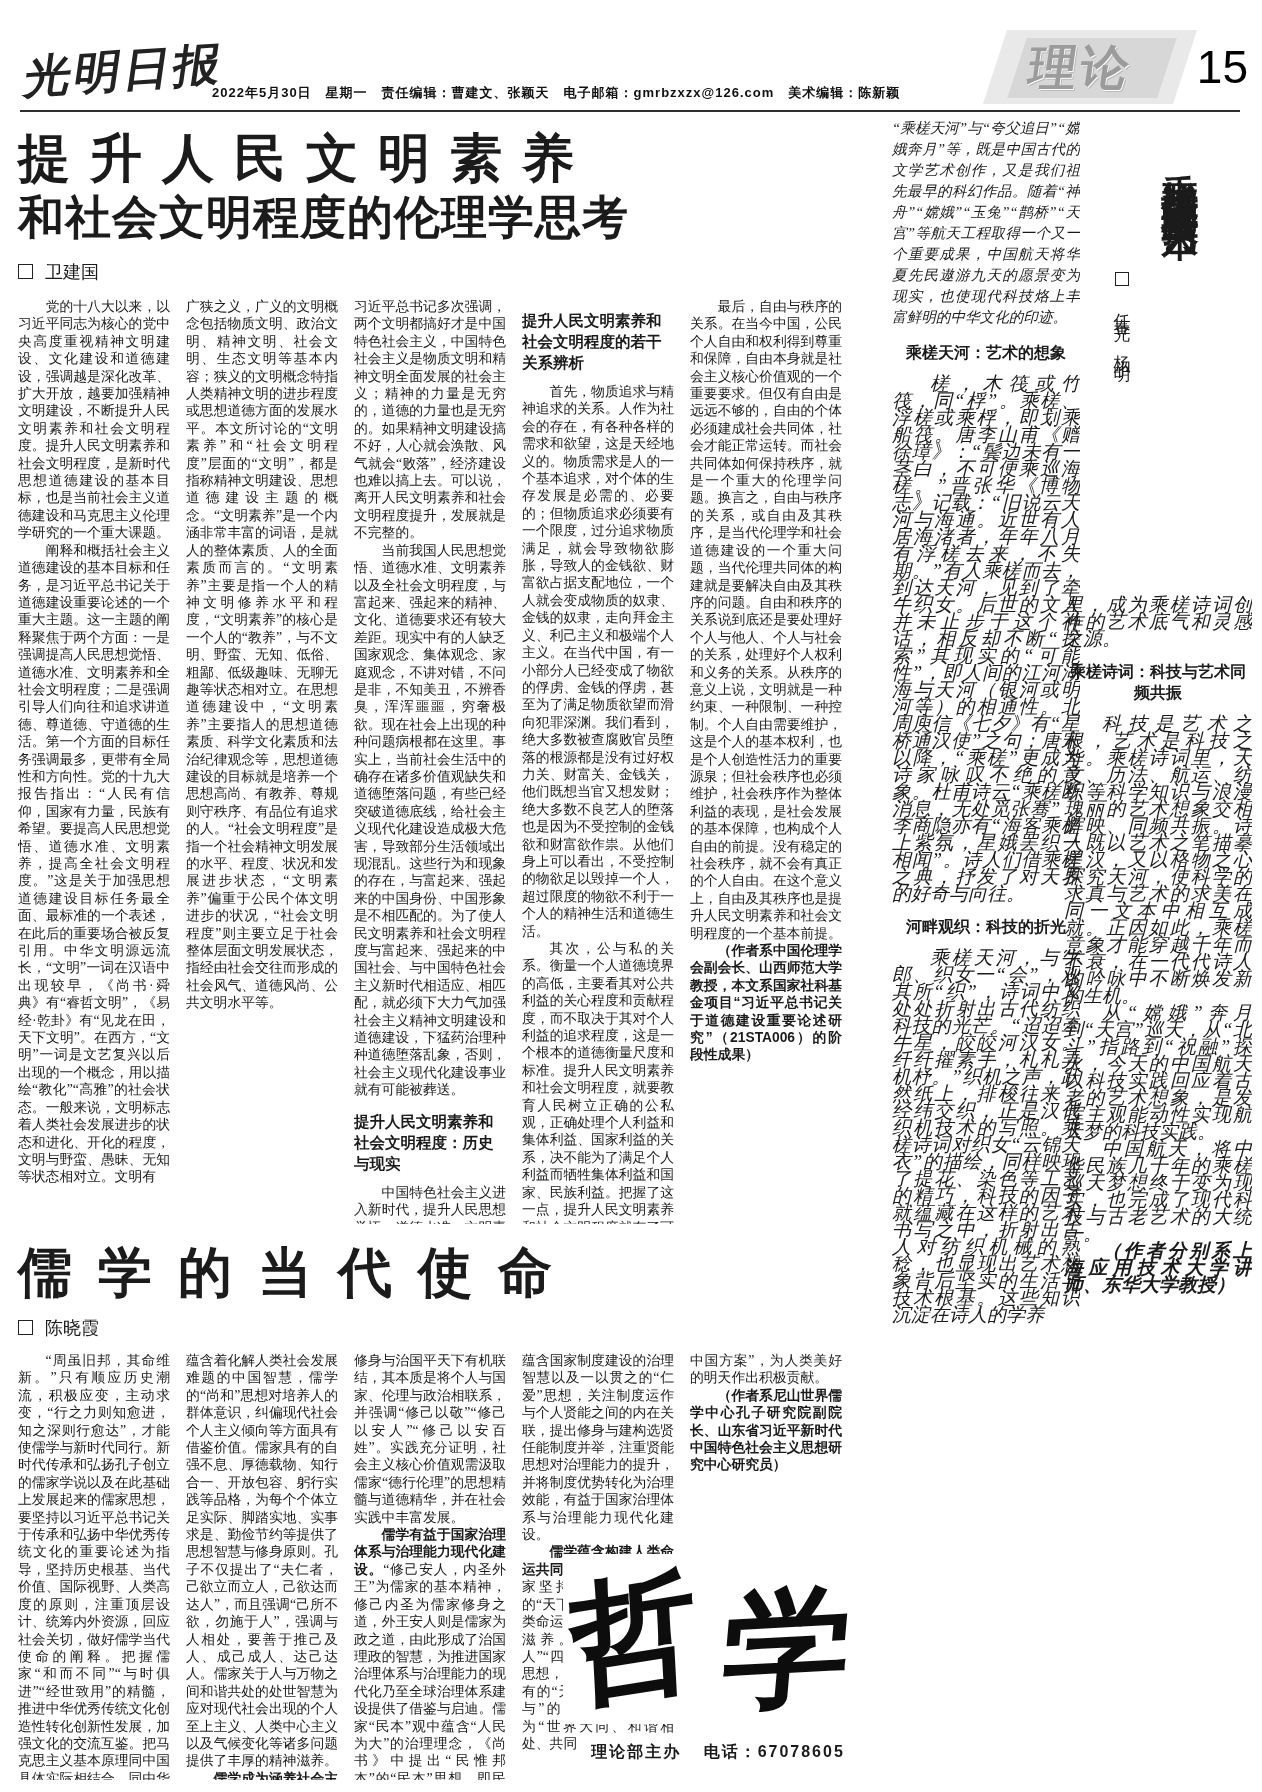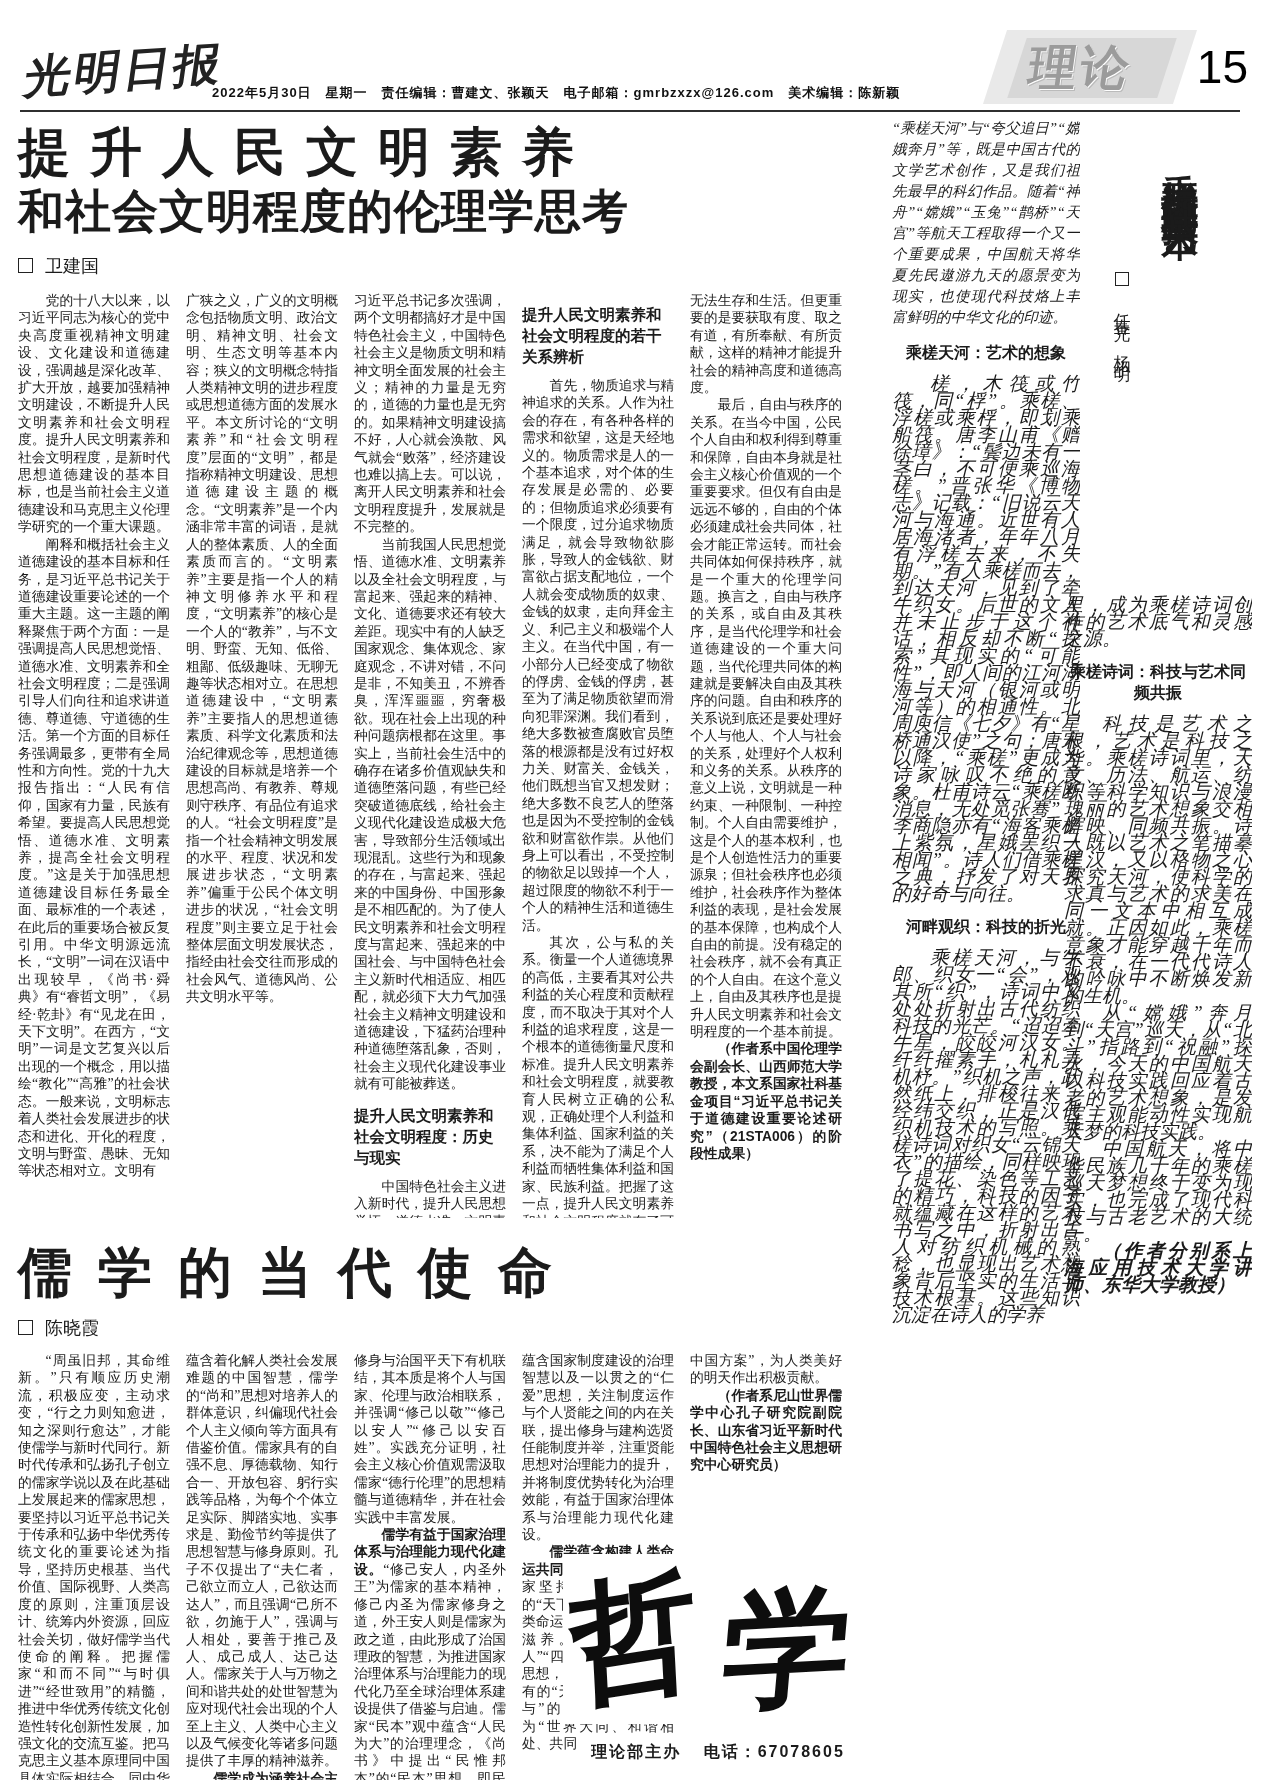--- a/index.html
+++ b/index.html
@@ -28,21 +28,21 @@
   .para b{font-family:"Liberation Sans",sans-serif;font-weight:700;}
   .para.note{font-family:"Liberation Sans",sans-serif;font-weight:700;}
   .sub{font-family:"Liberation Sans",sans-serif;font-weight:700;font-size:15.5px;
        line-height:21px;margin:12px 0 10px 0;text-align:left;}
   .cols{display:flex;gap:16px;}
   .col{width:152px;height:100%;overflow:hidden;flex:0 0 152px;}
   .byline{font-size:18px;margin-top:14px;}
   .byline .sq{display:inline-block;width:13px;height:13px;border:1.6px solid #222;
        vertical-align:-1px;margin-right:12px;}
   
-  .main-article{position:absolute;left:18px;top:122px;width:824px;height:1098px;}
+  .main-article{position:absolute;left:18px;top:128px;width:824px;height:1098px;}
   .main-article .hl1{font-size:52px;font-weight:700;letter-spacing:20px;line-height:60px;
        white-space:nowrap;font-family:"DejaVu Serif",serif;}
   .main-article .hl2{font-size:46px;font-weight:700;letter-spacing:1px;line-height:58px;
        white-space:nowrap;font-family:"DejaVu Serif",serif;}
   .main-article .cols{margin-top:14px;height:926px;}
   
   .ruxue-article{position:absolute;left:18px;top:1242px;width:824px;height:546px;}
   .ruxue-article .hl{font-size:54px;font-weight:700;letter-spacing:26px;line-height:60px;
        white-space:nowrap;font-family:"DejaVu Serif",serif;}
   .ruxue-article .cols{margin-top:12px;height:428px;}
@@ -107,21 +107,20 @@
           <p class="para">当前我国人民思想觉悟、道德水准、文明素养以及全社会文明程度，与富起来、强起来的精神、文化、道德要求还有较大差距。现实中有的人缺乏国家观念、集体观念、家庭观念，不讲对错，不问是非，不知美丑，不辨香臭，浑浑噩噩，穷奢极欲。现在社会上出现的种种问题病根都在这里。事实上，当前社会生活中的确存在诸多价值观缺失和道德堕落问题，有些已经突破道德底线，给社会主义现代化建设造成极大危害，导致部分生活领域出现混乱。这些行为和现象的存在，与富起来、强起来的中国身份、中国形象是不相匹配的。为了使人民文明素养和社会文明程度与富起来、强起来的中国社会、与中国特色社会主义新时代相适应、相匹配，就必须下大力气加强社会主义精神文明建设和道德建设，下猛药治理种种道德堕落乱象，否则，社会主义现代化建设事业就有可能被葬送。</p>
           <h3 class="sub">提升人民文明素养和社会文明程度：历史与现实</h3>
           <p class="para">中国特色社会主义进入新时代，提升人民思想觉悟、道德水准、文明素养和社会文明程度具有历史必然性和现实紧迫性，从历史变革的大背景看，富起来、强起来的中国需要精神、文化和道德支撑，需要人民文明素养和社会文明程度的不断提升。</p>
         </div>
         <div class="col">
           <h3 class="sub">提升人民文明素养和社会文明程度的若干关系辨析</h3>
           <p class="para">首先，物质追求与精神追求的关系。人作为社会的存在，有各种各样的需求和欲望，这是天经地义的。物质需求是人的一个基本追求，对个体的生存发展是必需的、必要的；但物质追求必须要有一个限度，过分追求物质满足，就会导致物欲膨胀，导致人的金钱欲、财富欲占据支配地位，一个人就会变成物质的奴隶、金钱的奴隶，走向拜金主义、利己主义和极端个人主义。在当代中国，有一小部分人已经变成了物欲的俘虏、金钱的俘虏，甚至为了满足物质欲望而滑向犯罪深渊。我们看到，绝大多数被查腐败官员堕落的根源都是没有过好权力关、财富关、金钱关，他们既想当官又想发财；绝大多数不良艺人的堕落也是因为不受控制的金钱欲和财富欲作祟。从他们身上可以看出，不受控制的物欲足以毁掉一个人，超过限度的物欲不利于一个人的精神生活和道德生活。</p>
           <p class="para">其次，公与私的关系。衡量一个人道德境界的高低，主要看其对公共利益的关心程度和贡献程度，而不取决于其对个人利益的追求程度，这是一个根本的道德衡量尺度和标准。提升人民文明素养和社会文明程度，就要教育人民树立正确的公私观，正确处理个人利益和集体利益、国家利益的关系，决不能为了满足个人利益而牺牲集体利益和国家、民族利益。把握了这一点，提升人民文明素养和社会文明程度就有了可靠的根据。</p>
         </div>
         <div class="col">
-          <p class="para noind">无法生存和生活。但更重要的是要获取有度、取之有道，有所奉献、有所贡献，这样的精神才能提升社会的精神高度和道德高度。</p>
           <p class="para">最后，自由与秩序的关系。在当今中国，公民个人自由和权利得到尊重和保障，自由本身就是社会主义核心价值观的一个重要要求。但仅有自由是远远不够的，自由的个体必须建成社会共同体，社会才能正常运转。而社会共同体如何保持秩序，就是一个重大的伦理学问题。换言之，自由与秩序的关系，或自由及其秩序，是当代伦理学和社会道德建设的一个重大问题，当代伦理共同体的构建就是要解决自由及其秩序的问题。自由和秩序的关系说到底还是要处理好个人与他人、个人与社会的关系，处理好个人权利和义务的关系。从秩序的意义上说，文明就是一种约束、一种限制、一种控制。个人自由需要维护，这是个人的基本权利，也是个人创造性活力的重要源泉；但社会秩序也必须维护，社会秩序作为整体利益的表现，是社会发展的基本保障，也构成个人自由的前提。没有稳定的社会秩序，就不会有真正的个人自由。在这个意义上，自由及其秩序也是提升人民文明素养和社会文明程度的一个基本前提。</p>
           <p class="para note">（作者系中国伦理学会副会长、山西师范大学教授，本文系国家社科基金项目“习近平总书记关于道德建设重要论述研究”（21STA006）的阶段性成果）</p>
         </div>
       </div>
   </div>
 
   <div class="ruxue-article">
     <div class="hl">儒学的当代使命</div>
     <div class="byline">
       <span class="sq"></span><span>陈晓霞</span>

